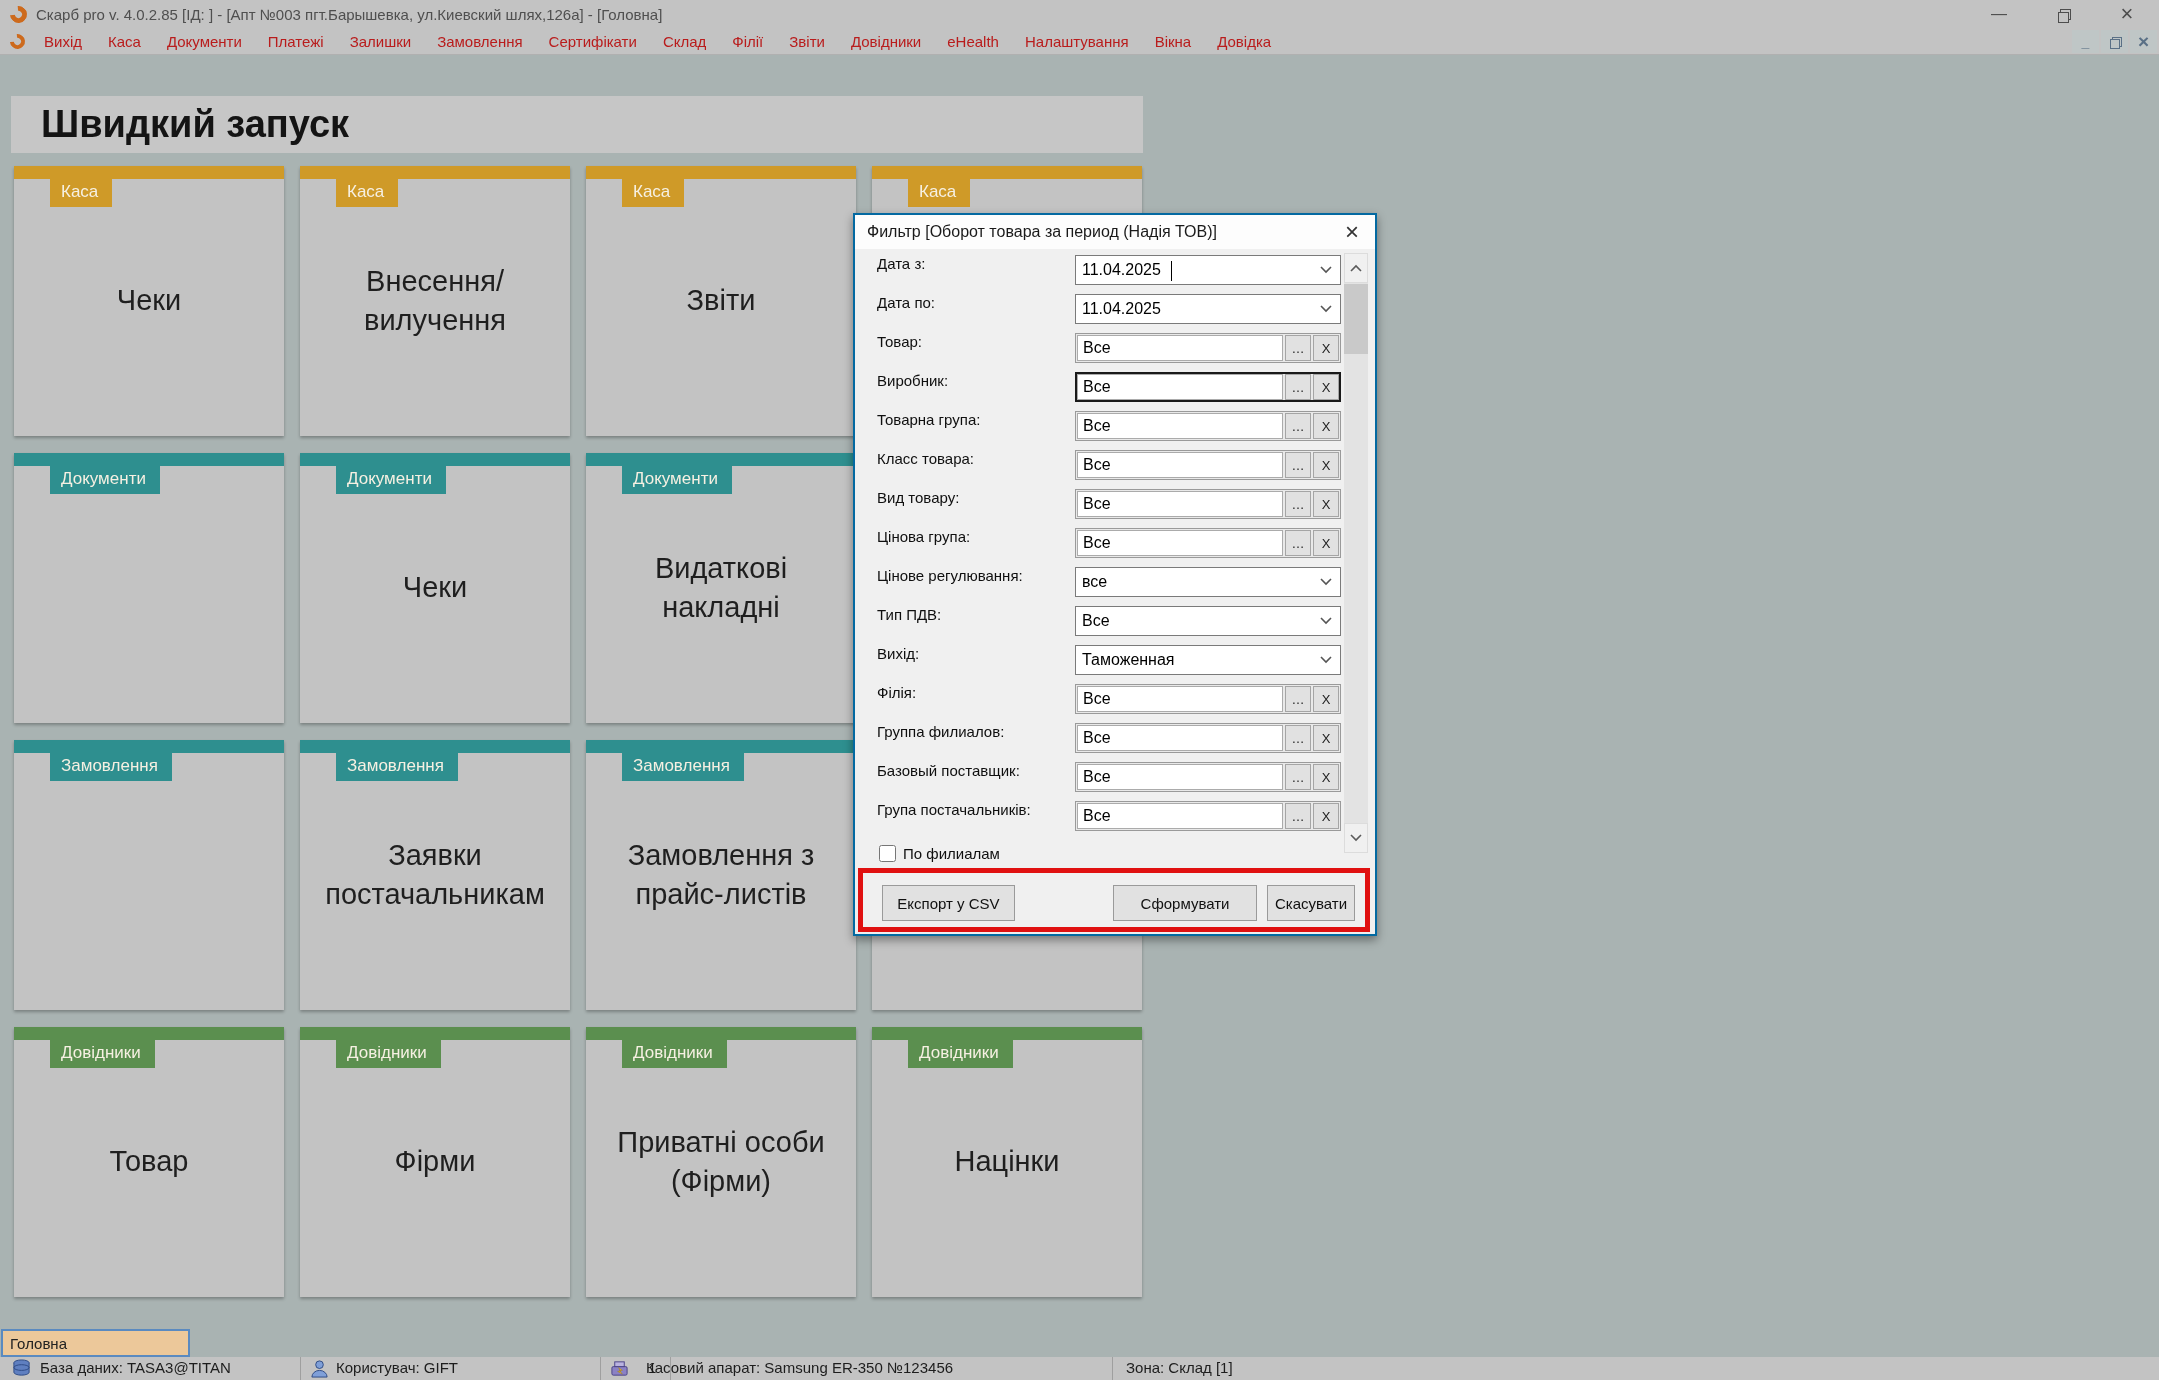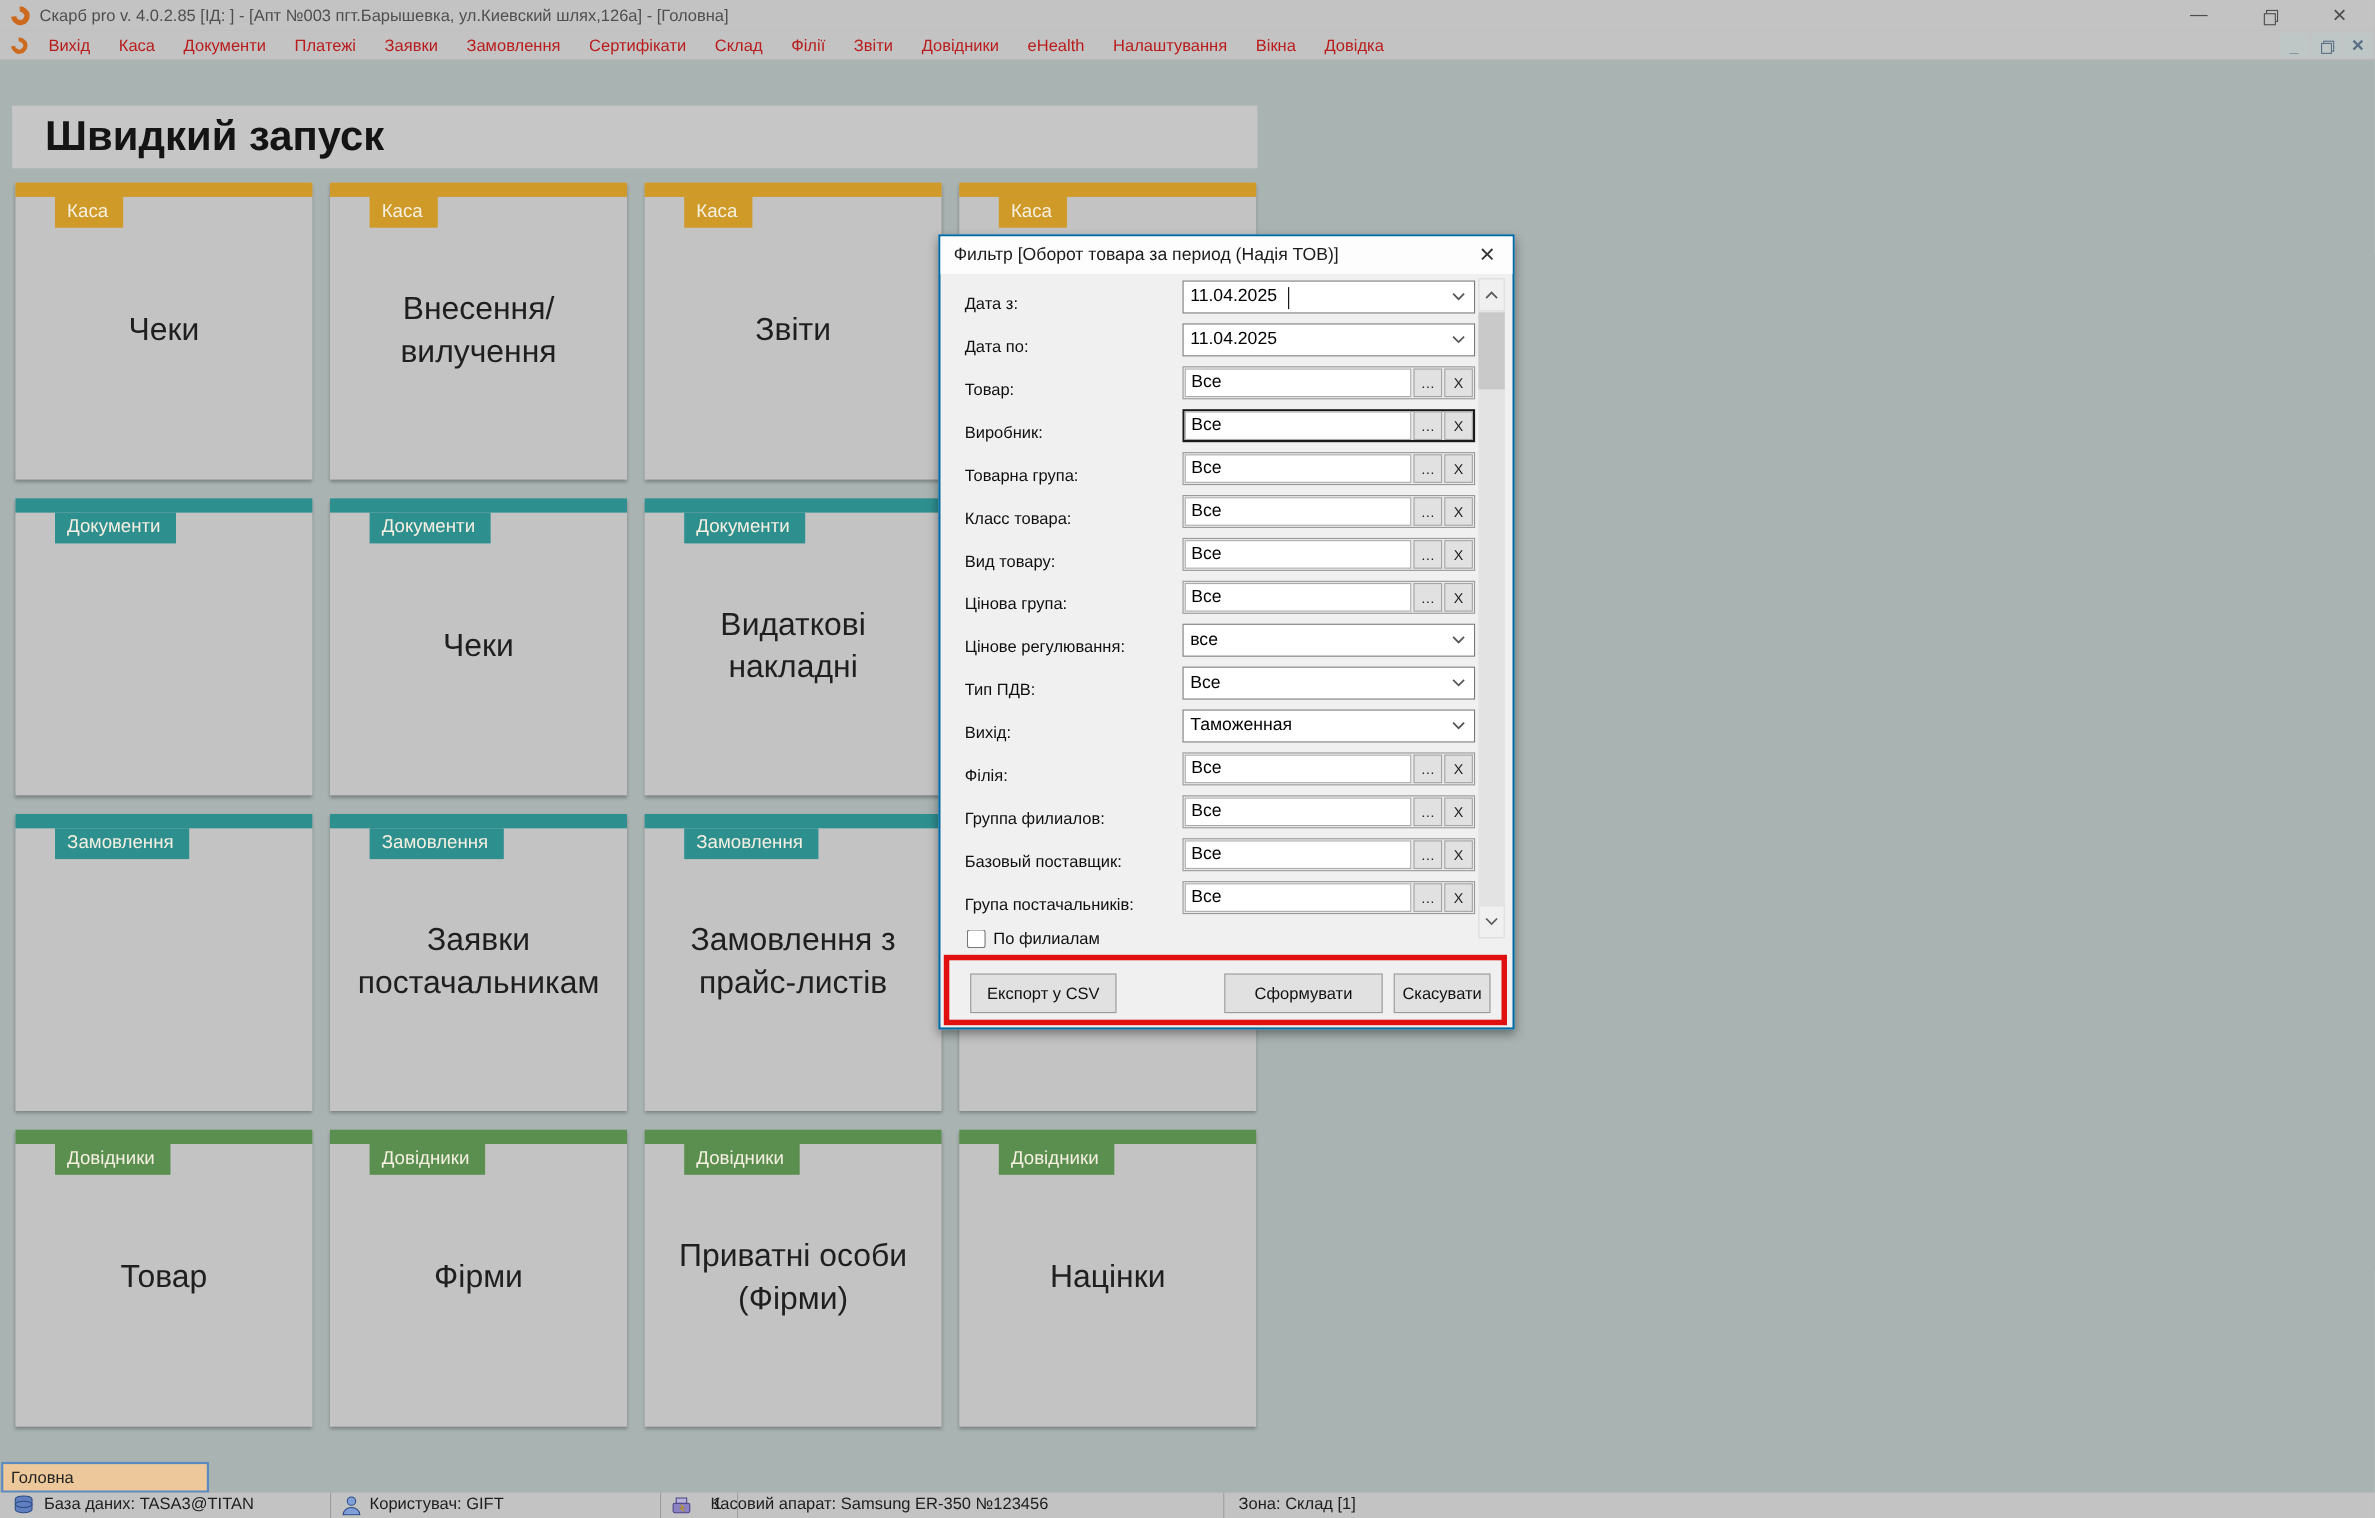--- a/index.html
+++ b/index.html
@@ -47,21 +47,21 @@
   .tile-label { position:absolute; left:10px; right:10px; top:50%; transform:translateY(-50%);
                 text-align:center; font-size:29px; color:#1f1f1f; line-height:1.35; overflow-wrap:break-word; }
 
   
   .dialog { position:absolute; left:853px; top:213px; width:524px; height:723px; background:#f0f0f0;
             border:2px solid #0369a1; box-shadow:0 4px 9px rgba(0,0,0,.4); }
   .dlg-title { height:34px; background:#fdfdfd; display:flex; align-items:center; padding:0 12px; }
   .dlg-title-text { font-size:16px; color:#1a1a1a; flex:1; white-space:nowrap; }
   .dlg-close { font-size:24px; color:#333; line-height:20px; padding:0 4px; }
   .dlg-body { position:absolute; left:0; top:40px; right:0; }
-  .drow { display:flex; align-items:flex-end; height:30px; margin-bottom:9px; padding-left:22px; }
+  .drow { display:flex; align-items:flex-start; height:30px; margin-bottom:9px; padding-left:22px; }
   .dlabel { width:198px; flex:none; font-size:15px; color:#0f0f0f; }
   .combo { position:relative; width:266px; height:30px; background:#fff; border:1px solid #7a7a7a;
            display:flex; align-items:center; }
   .combo input { flex:1; min-width:0; border:none; outline:none; font-size:16px; padding-left:6px;
                  background:transparent; font-family:"Liberation Sans",sans-serif; color:#000; }
   .combo .chev { width:28px; flex:none; display:flex; justify-content:center; color:#555; }
   .caret { position:absolute; left:95px; top:5px; width:1px; height:20px; background:#000; }
   .lookup { width:266px; height:30px; border:1px solid #9a9a9a; background:#e9e9e9; display:flex;
             padding:1px; gap:2px; }
   .lookup.focused { border:2px solid #1a1a1a; padding:0; }
@@ -117,21 +117,21 @@
       <div class="win-btn" style="font-size:22px">×</div>
     </div>
   </div>
 
   <div class="menubar">
     <div class="menu-icon"></div>
     <div class="menu-item">Вихід</div>
     <div class="menu-item">Каса</div>
     <div class="menu-item">Документи</div>
     <div class="menu-item">Платежі</div>
-    <div class="menu-item">Заявки</div>
+    <div class="menu-item">Залишки</div>
     <div class="menu-item">Замовлення</div>
     <div class="menu-item">Сертифікати</div>
     <div class="menu-item">Склад</div>
     <div class="menu-item">Філії</div>
     <div class="menu-item">Звіти</div>
     <div class="menu-item">Довідники</div>
     <div class="menu-item">eHealth</div>
     <div class="menu-item">Налаштування</div>
     <div class="menu-item">Вікна</div>
     <div class="menu-item">Довідка</div>

